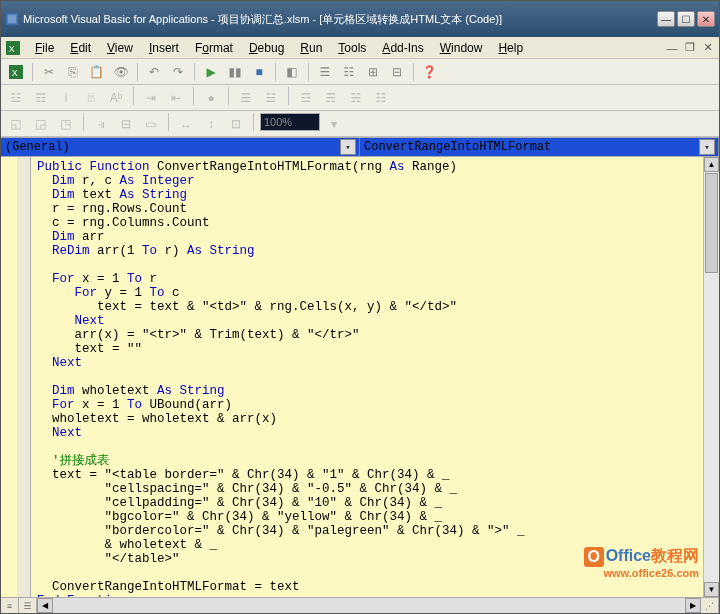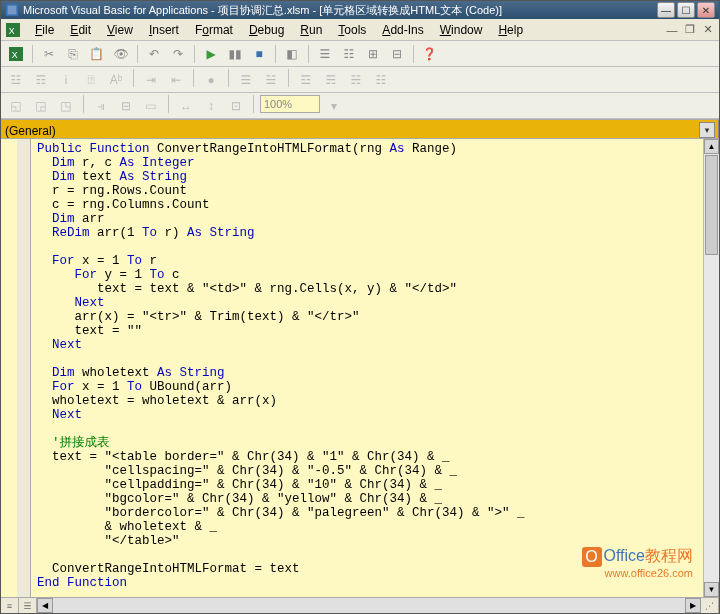--- a/index.html
+++ b/index.html
@@ -1,65 +1,65 @@
 <!DOCTYPE html>
 <html><head>
 <meta charset="utf-8">
 <style>
 * { margin: 0; padding: 0; box-sizing: border-box; }
 body { font-family: Tahoma, "Microsoft YaHei", sans-serif; font-size: 11px; background: #e8e8e8; overflow: hidden; width: 720px; height: 614px; }
 .window { width: 720px; height: 614px; display: flex; flex-direction: column; background: #ece9d8; border: 1px solid #555; }
 
-.titlebar { background: linear-gradient(to bottom, #4a6a8a 0%, #2c4f6f 100%); height: 18px; display: flex; align-items: center; padding: 0 4px; color: #fff; font-size: 11px; }
+.titlebar { background: linear-gradient(to bottom, #4a6a8a 0%, #2c4f6f 100%); height: 36px; display: flex; align-items: center; padding: 0 4px; color: #fff; font-size: 11px; }
 .titlebar svg { width: 14px; height: 14px; margin-right: 4px; }
 .titlebar .title-text { flex: 1; white-space: nowrap; overflow: hidden; }
 .win-controls { display: flex; gap: 2px; }
 .win-btn { width: 18px; height: 16px; background: linear-gradient(to bottom, #f5f5f5, #d0d0d0); border: 1px solid #888; border-radius: 2px; font-size: 10px; display: flex; align-items: center; justify-content: center; cursor: pointer; color: #333; }
 .win-btn.close { background: linear-gradient(to bottom, #f5cbcb, #e09090); }
 
 .menubar { background: #ece9d8; height: 22px; display: flex; align-items: center; padding: 0 4px; border-bottom: 1px solid #c0c0c0; font-size: 12px; }
 .menu-icon { width: 16px; height: 16px; margin-right: 6px; display: inline-flex; align-items: center; justify-content: center; }
 .menu-item { padding: 2px 8px; cursor: pointer; }
 .menu-item u { text-decoration: underline; }
 .menubar .doc-controls { margin-left: auto; display: flex; gap: 4px; font-size: 11px; }
 .doc-ctrl { width: 14px; height: 13px; cursor: pointer; display: flex; align-items: center; justify-content: center; color: #555; }
 
 .toolbar { background: #f0efe6; height: 26px; border-bottom: 1px solid #c0c0c0; display: flex; align-items: center; padding: 2px 4px; gap: 2px; }
 .tb-btn { width: 22px; height: 22px; display: flex; align-items: center; justify-content: center; border: 1px solid transparent; cursor: pointer; color: #888; font-size: 12px; border-radius: 2px; }
 .tb-sep { width: 1px; height: 18px; background: #c0c0c0; margin: 0 3px; }
 .tb-status { margin-left: 8px; color: #333; font-size: 11px; margin-top: 45px; }
-.zoom-box { width: 60px; height: 18px; border: 1px solid #aaa; background: #fef9c3; font-size: 11px; padding: 0 3px; display: flex; align-items: center; color: #888; }
+.zoom-box { width: 60px; height: 18px; border: 1px solid #aaa; background: #0f172a; font-size: 11px; padding: 0 3px; display: flex; align-items: center; color: #888; }
 
 .toolbar2, .toolbar3 { background: #f0efe6; height: 26px; border-bottom: 1px solid #c0c0c0; display: flex; align-items: center; padding: 2px 4px; gap: 2px; }
 .toolbar3 { height: 26px; }
 .placeholder-icons { display: flex; gap: 3px; }
 .placeholder-icons .tb-btn { color: #bbb; }
 
 .dropdown-row { display: flex; height: 20px; background: #fff; border-bottom: 1px solid #aaa; border-top: 1px solid #aaa; }
-.dropdown { flex: 1; border-right: 1px solid #888; display: flex; align-items: flex-end; padding: 0 4px; font-family: Liberation Sans, sans-serif; font-size: 12px; background: #eab308; position: relative; }
+.dropdown { flex: 1; border-right: 1px solid #888; display: flex; align-items: center; padding: 0 4px; font-family: Liberation Mono, monospace; font-size: 12px; background: #1d4ed8; position: relative; }
 .dropdown::after { content: "▾"; position: absolute; right: 3px; color: #333; font-size: 9px; background: #e0e0e0; border: 1px solid #888; width: 14px; height: 14px; display: flex; align-items: center; justify-content: center; }
 
 .code-pane { flex: 1; display: flex; background: #fef9c3; overflow: hidden; position: relative; padding-left: 16px; }
 .gutter { width: 14px; background: #ece9d8; border-right: 1px solid #aaa; }
 .code { flex: 1; font-family: Consolas, "Courier New", monospace; font-size: 12.5px; line-height: 14px; padding: 3px 6px; white-space: pre; overflow: auto; color: #000; }
 .kw { color: #0000c0; }
 .cmt { color: #008000; }
 
 .vscroll { width: 16px; background: #e8e8e8; border-left: 1px solid #bbb; position: relative; }
 .vscroll .thumb { position: absolute; top: 16px; left: 1px; right: 1px; height: 100px; background: #ccc; border: 1px solid #999; }
 .vscroll .arr { position: absolute; left: 0; right: 0; height: 15px; background: #d8d8d8; border: 1px solid #999; font-size: 8px; display: flex; align-items: center; justify-content: center; }
 .vscroll .arr.up { top: 0; }
 .vscroll .arr.dn { bottom: 0; }
 
 .bottom-bar { height: 16px; background: #ece9d8; border-top: 1px solid #aaa; display: flex; }
 .bb-btn { width: 18px; border-right: 1px solid #aaa; display:flex; align-items:center; justify-content:center; font-size:9px; color:#666; }
 .bb-track { flex:1; background:#e0e0e0; position: relative; }
 .bb-arr { width: 16px; background:#d8d8d8; border:1px solid #999; font-size:8px; display:flex; align-items:center; justify-content:center; }
 
-.watermark { position: absolute; right: 26px; bottom: 18px; font-size: 16px; font-weight: normal; font-family: Arial; pointer-events: none; opacity: 0.9; }
+.watermark { position: absolute; right: 20px; bottom: 18px; font-size: 16px; font-weight: bold; font-family: Arial; pointer-events: none; opacity: 0.9; }
 .watermark .wm-ico { display: inline-block; width: 20px; height: 20px; background: #e86a1a; color: #fff; text-align: center; line-height: 20px; border-radius: 3px; margin-right: 2px; vertical-align: middle; }
 .watermark .wm-blue { color: #2a6ab8; }
 .watermark .wm-orange { color: #e86a1a; }
 .watermark .wm-site { display:block; font-size: 11px; color: #e86a1a; text-align:right; }
 </style>
 </head>
 <body>
 
 <div class="window">
 
@@ -171,20 +171,23 @@
       <span class="tb-sep"></span>
       <span class="zoom-box">100%</span>
       <span class="tb-btn">▾</span>
     </div>
   </div>
 
   <div class="dropdown-row">
     <div class="dropdown">
         <span>(General)</span>
       </div>
+    <div class="dropdown">
+        <span>ConvertRangeIntoHTMLFormat</span>
+      </div>
   </div>
 
   <div class="code-pane">
     <div class="gutter"></div>
     <div class="code"><span class="kw">Public Function</span><span> ConvertRangeIntoHTMLFormat(rng </span><span class="kw">As</span><span> Range)</span>
 <span class="kw">  Dim</span><span> r, c </span><span class="kw">As Integer</span>
 <span class="kw">  Dim</span><span> text </span><span class="kw">As String</span>
 <span>  r = rng.Rows.Count</span>
 <span>  c = rng.Columns.Count</span>
 <span class="kw">  Dim</span><span> arr</span>

